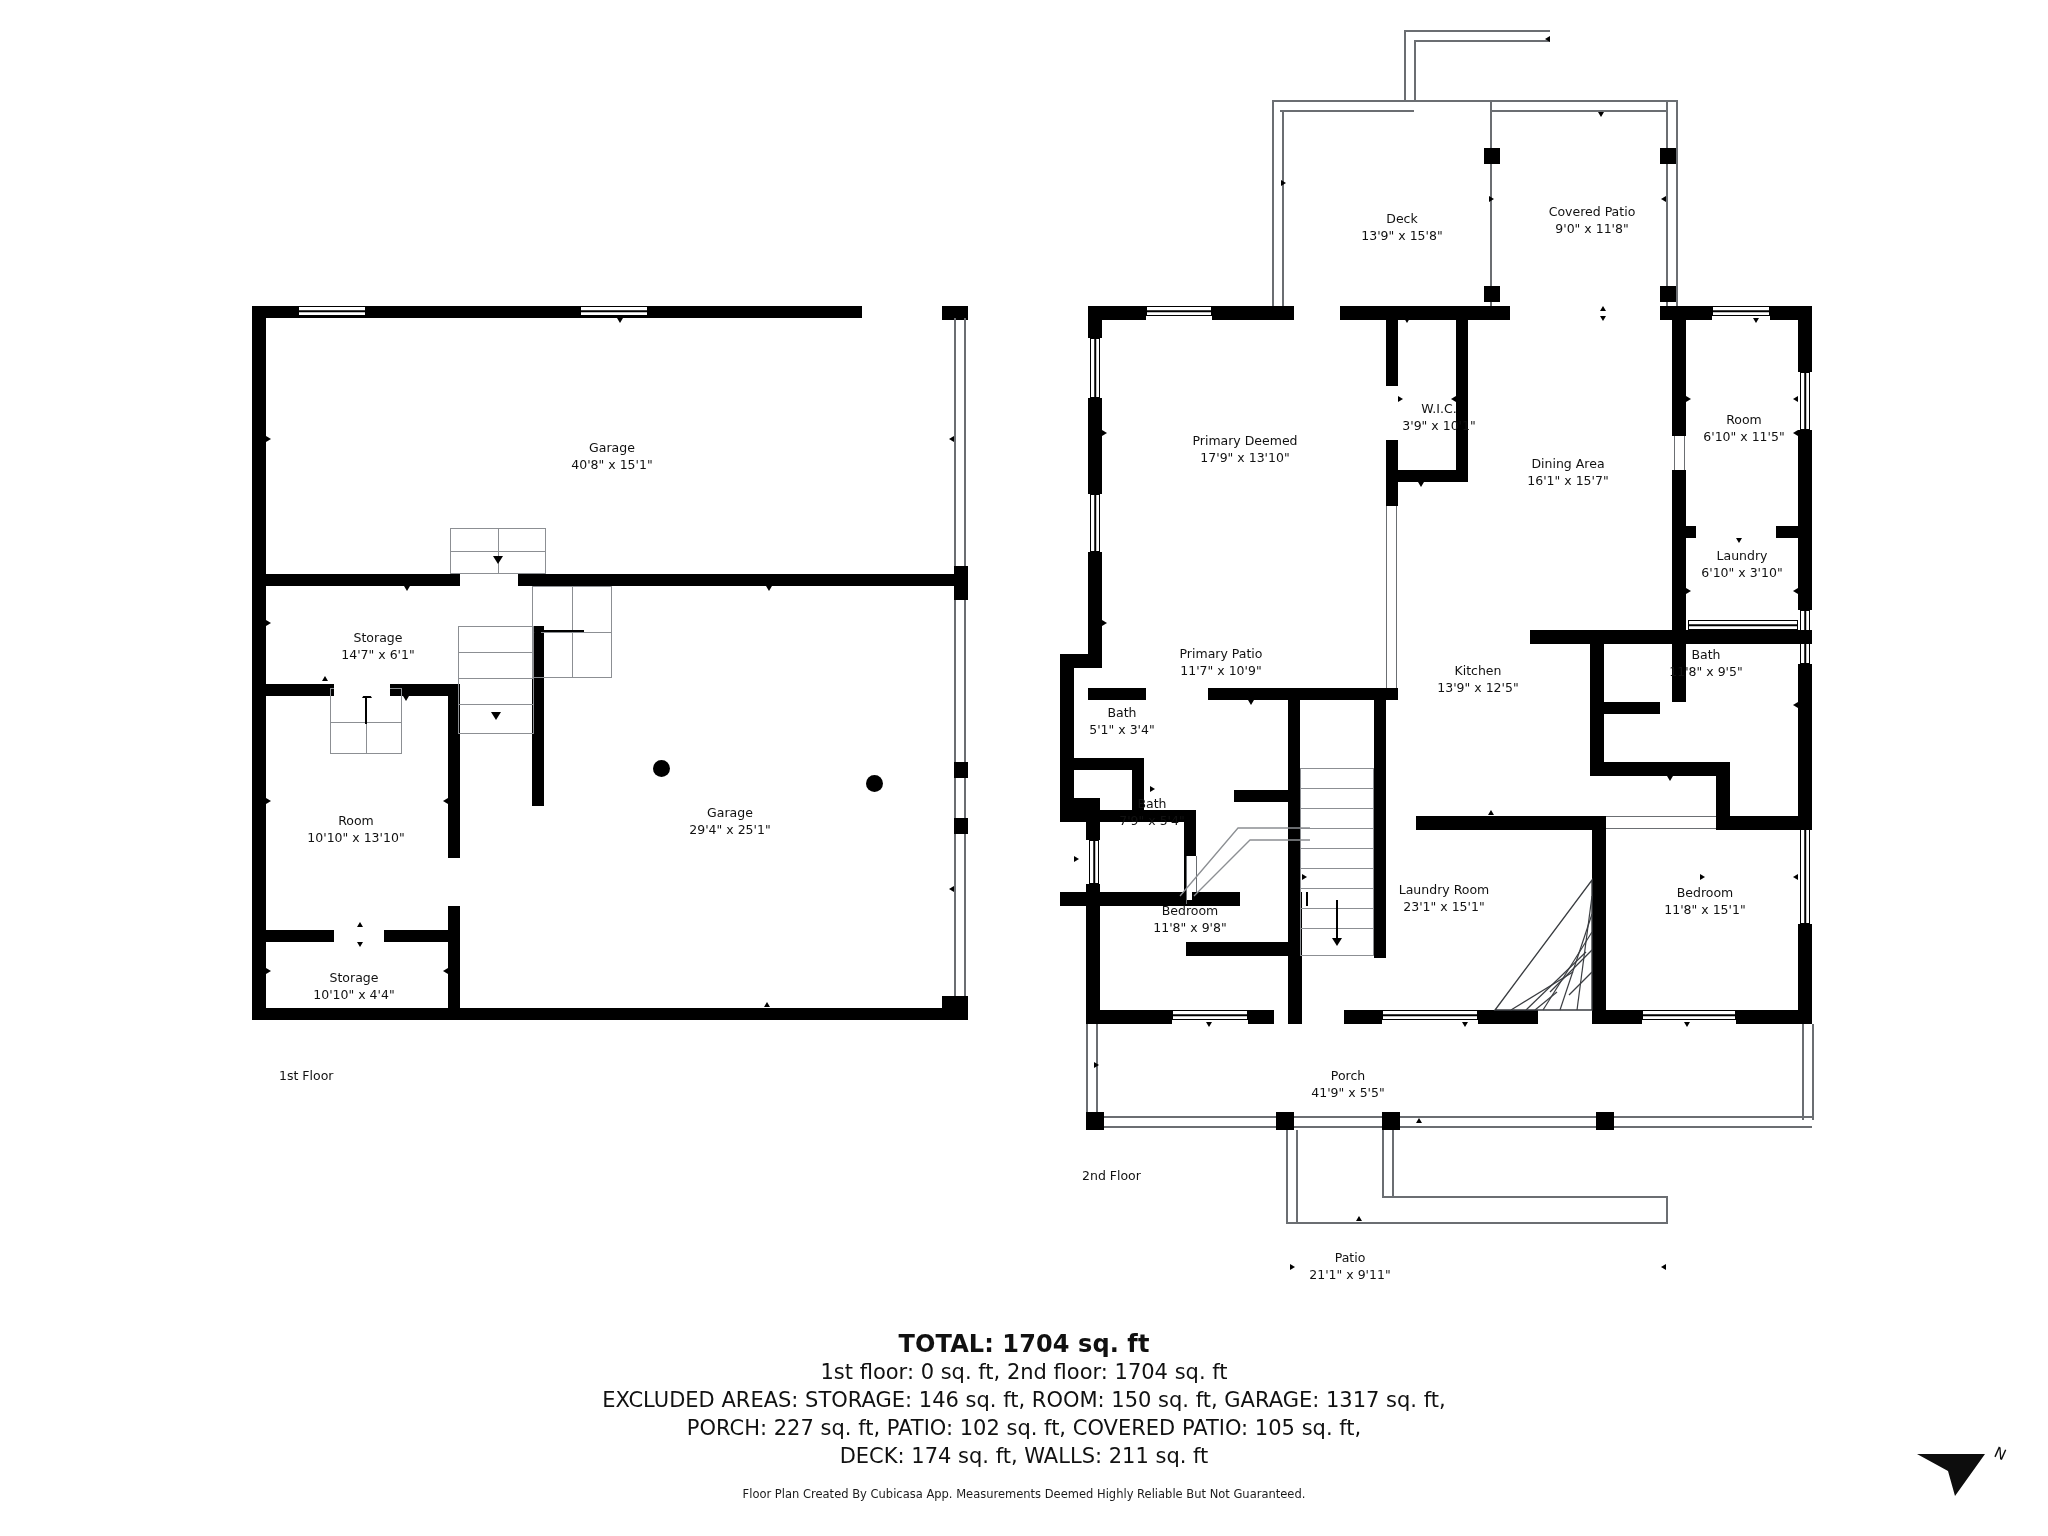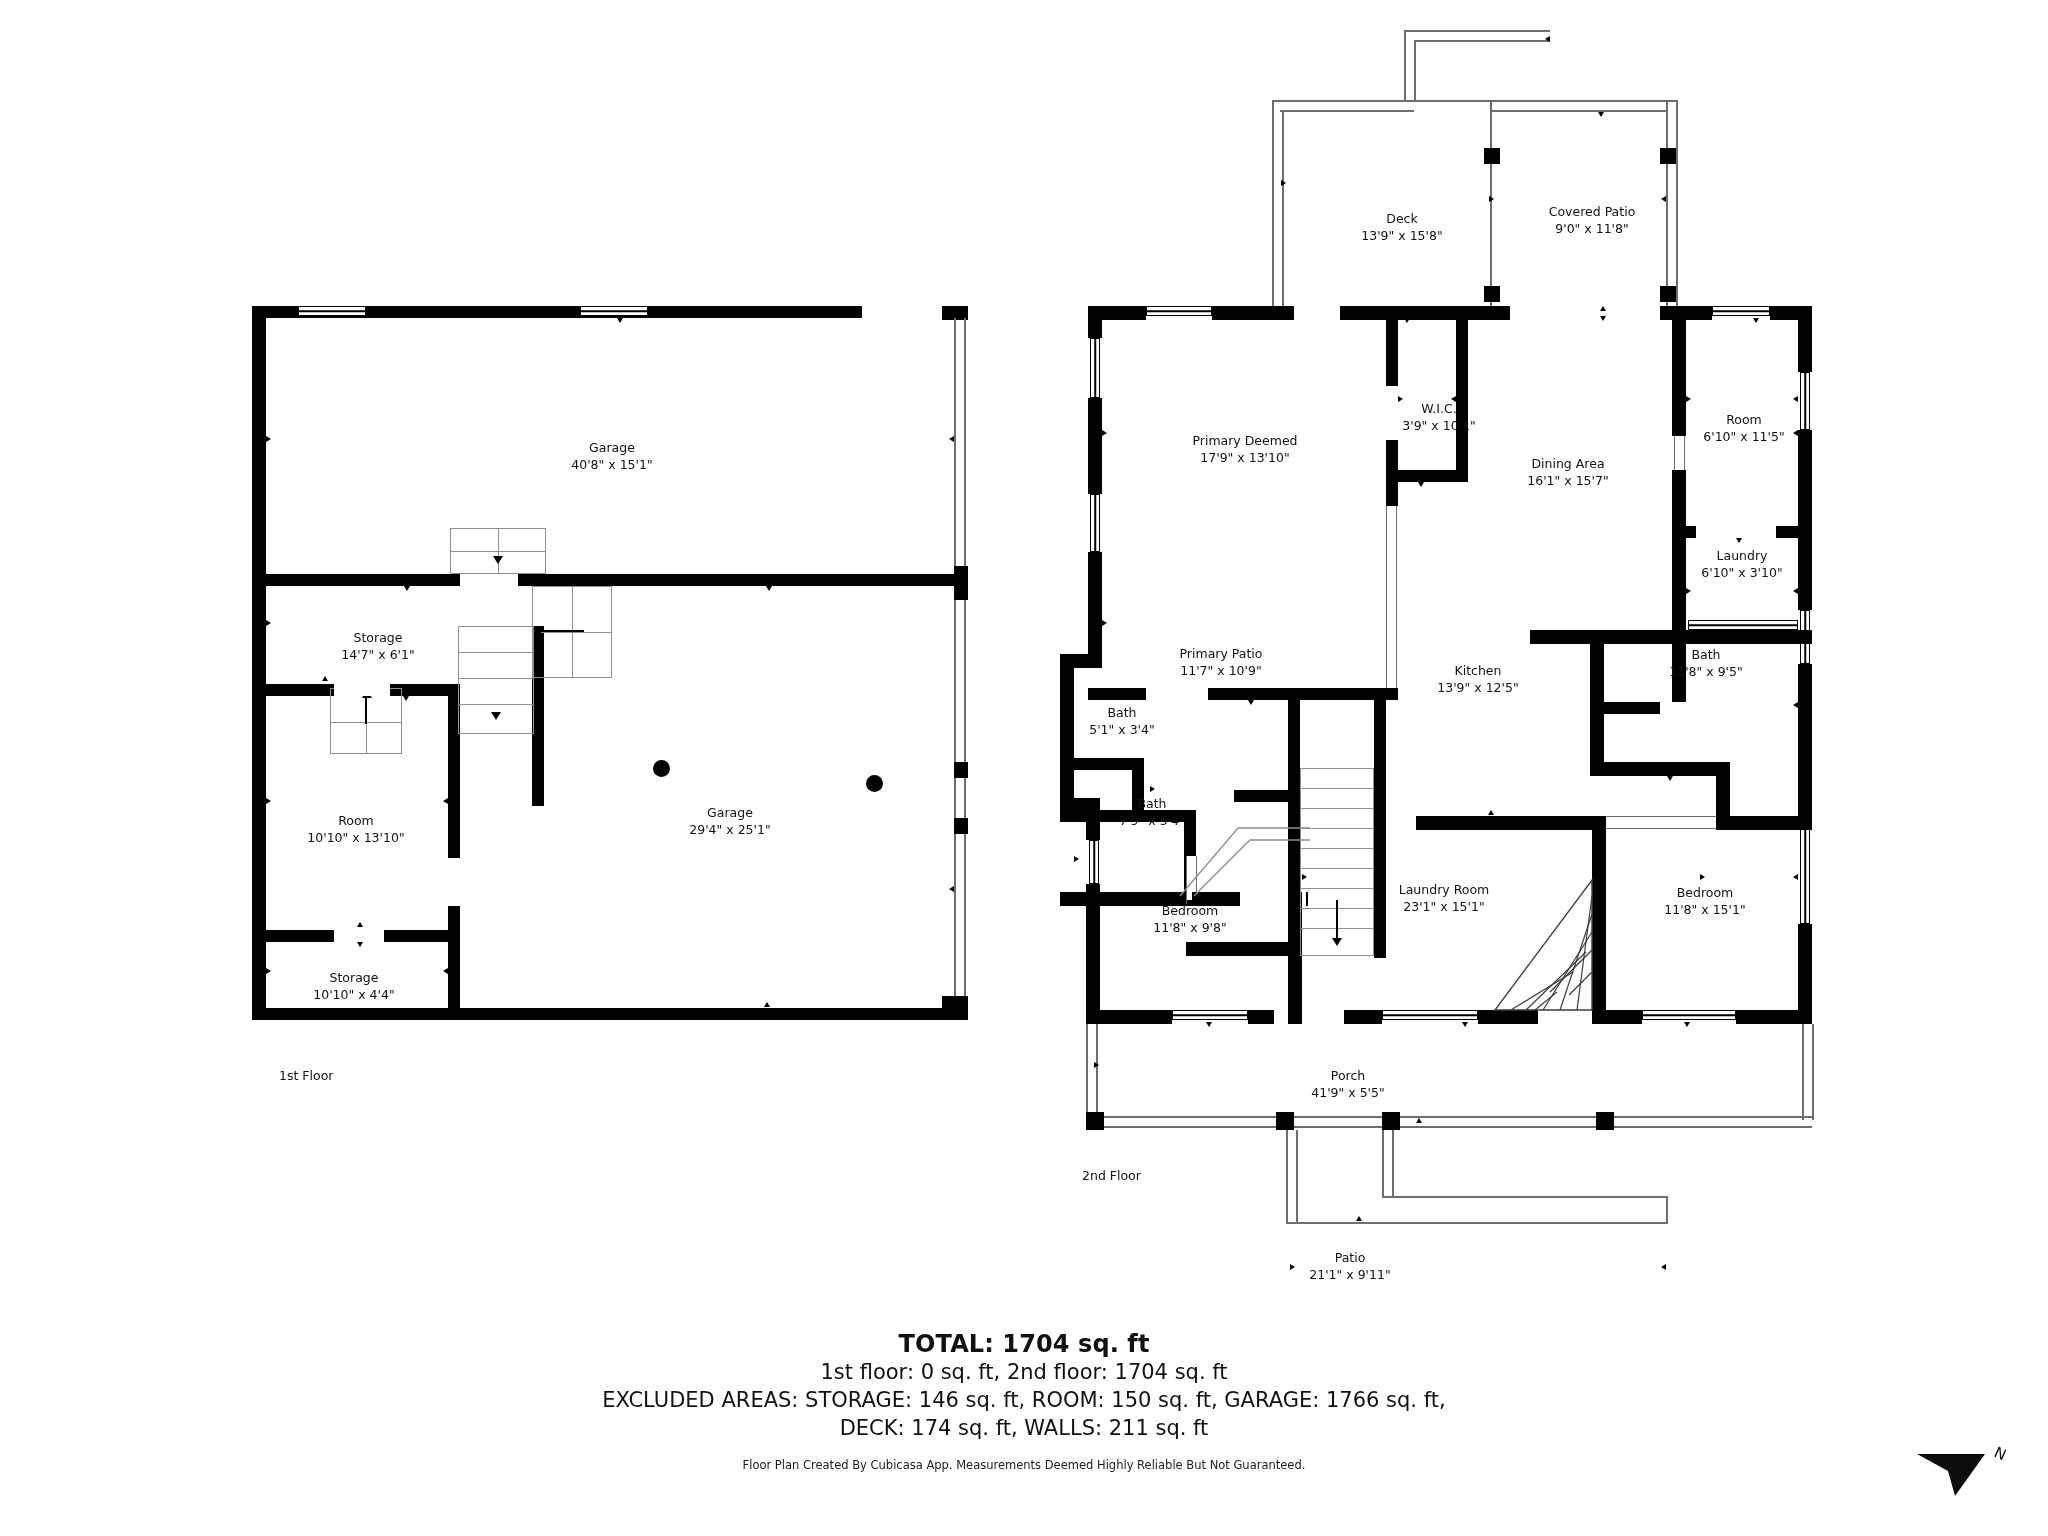--- a/index.html
+++ b/index.html
@@ -452,21 +452,22 @@
       <div class="n">Patio</div>
       <div class="d">21'1" x 9'11"</div>
     </div>
 
     <div class="floorlbl" style="left:1082px;top:1168px;">2nd Floor</div>
   </div>
 
   <div id="footer">
     <div class="total">TOTAL: 1704 sq. ft</div>
     <div class="ln">1st floor: 0 sq. ft, 2nd floor: 1704 sq. ft</div>
-    <div class="ln">EXCLUDED AREAS: STORAGE: 146 sq. ft, ROOM: 150 sq. ft, GARAGE: 1766 sq. ft,</div>
+    <div class="ln">EXCLUDED AREAS: STORAGE: 146 sq. ft, ROOM: 150 sq. ft, GARAGE: 1317 sq. ft,</div>
+    <div class="ln">PORCH: 227 sq. ft, PATIO: 102 sq. ft, COVERED PATIO: 105 sq. ft,</div>
     <div class="ln">DECK: 174 sq. ft, WALLS: 211 sq. ft</div>
     <div class="credit">Floor Plan Created By Cubicasa App. Measurements Deemed Highly Reliable But Not Guaranteed.</div>
   </div>
 
   <div id="compass">
     <svg width="110" height="70" viewBox="0 0 110 70">
       <polygon points="2,14 70,14 40,56 33,31" fill="#0d0d0d"></polygon>
       <text x="78" y="16" font-size="15" font-family="DejaVu Sans, sans-serif" fill="#0d0d0d" transform="rotate(24 78 16)">N</text>
     </svg>
   </div>

